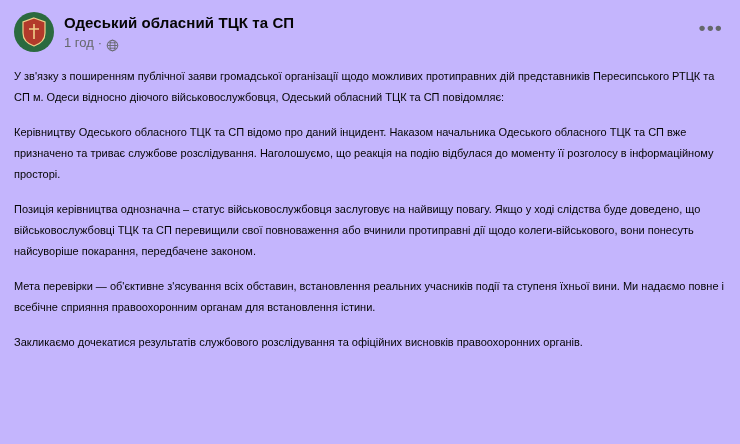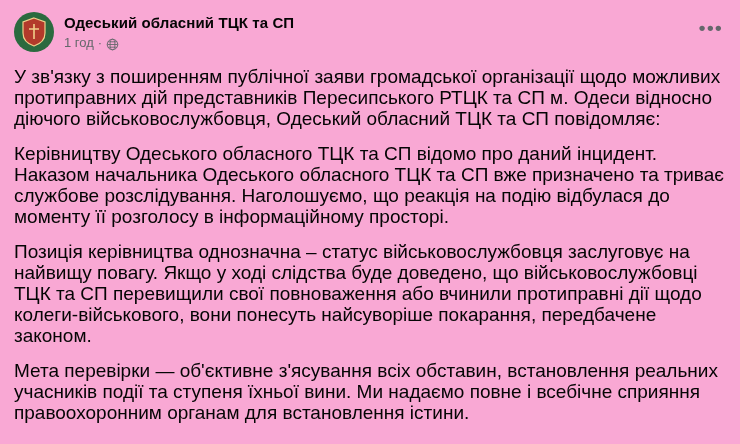--- a/index.html
+++ b/index.html
@@ -10,21 +10,21 @@
     width: 740px;
     height: 444px;
     background: #ffffff;
     font-family: "Liberation Sans", sans-serif;
     color: #050505;
     overflow: hidden;
   }
   .post {
     width: 740px;
     height: 444px;
-    background: #f9a8d4;
+    background: #c4b5fd;
     box-sizing: border-box;
     position: relative;
   }
   .post-header {
     display: flex;
     align-items: flex-start;
     padding: 12px 14px 0 14px;
     position: relative;
   }
   .avatar {
@@ -53,21 +53,21 @@
   }
   .page-name {
     font-size: 15px;
     font-weight: bold;
     color: #050505;
     line-height: 19px;
     letter-spacing: 0.1px;
   }
   .meta-row {
     display: flex;
-    align-items: center;
+    align-items: flex-end;
     margin-top: 3px;
     font-size: 13px;
     color: #65676b;
     line-height: 16px;
   }
   .meta-time {
     color: #65676b;
   }
   .meta-dot {
     margin: 0 4px;
@@ -91,21 +91,21 @@
     justify-content: center;
     cursor: pointer;
     color: #65676b;
     font-size: 19px;
     letter-spacing: 1.5px;
     line-height: 10px;
     font-weight: bold;
   }
   .post-body {
     padding: 14px 14px 0 14px;
-    font-size: 19px;
+    font-size: 11px;
     line-height: 21px;
     color: #050505;
   }
   .post-body p {
     margin: 0 0 14px 0;
   }
   .post-body p:last-child {
     margin-bottom: 0;
   }
 </style>
@@ -139,15 +139,16 @@
     </div>
 
     <div class="more-btn">•••</div>
   </div>
 
   <div class="post-body">
     <p>У зв'язку з поширенням публічної заяви громадської організації щодо можливих протиправних дій представників Пересипського РТЦК та СП м. Одеси відносно діючого військовослужбовця, Одеський обласний ТЦК та СП повідомляє:</p>
     <p>Керівництву Одеського обласного ТЦК та СП відомо про даний інцидент. Наказом начальника Одеського обласного ТЦК та СП вже призначено та триває службове розслідування. Наголошуємо, що реакція на подію відбулася до моменту її розголосу в інформаційному просторі.</p>
     <p>Позиція керівництва однозначна – статус військовослужбовця заслуговує на найвищу повагу. Якщо у ході слідства буде доведено, що військовослужбовці ТЦК та СП перевищили свої повноваження або вчинили протиправні дії щодо колеги-військового, вони понесуть найсуворіше покарання, передбачене законом.</p>
     <p>Мета перевірки — об'єктивне з'ясування всіх обставин, встановлення реальних учасників події та ступеня їхньої вини. Ми надаємо повне і всебічне сприяння правоохоронним органам для встановлення істини.</p>
+    <p>Закликаємо дочекатися результатів службового розслідування та офіційних висновків правоохоронних органів.</p>
   </div>
 
 </div>
 
 </body></html>

